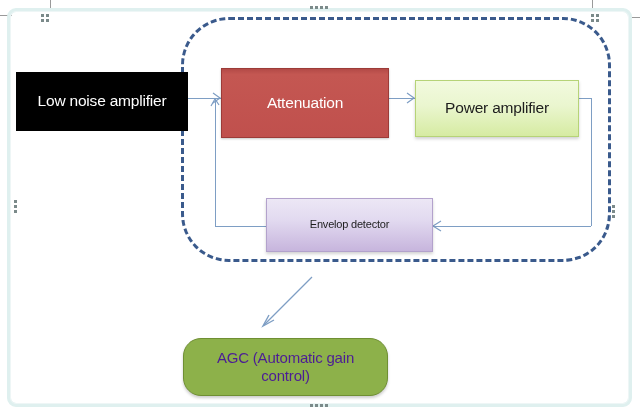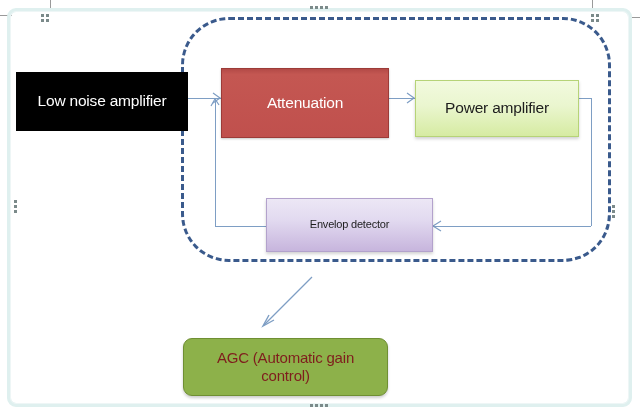--- a/index.html
+++ b/index.html
@@ -166,22 +166,22 @@
     box-shadow: 0 2px 3px rgba(0,0,0,0.18);
   }
 
   .block-agc {
     left: 183px;
     top: 338px;
     width: 205px;
     height: 58px;
     background: #8db14a;
     border: 1px solid #6f8f33;
-    border-radius: 9px;
-    color: #7f1d1d;
+    border-radius: 18px;
+    color: #4c1d95;
     font-size: 15px;
     padding: 0 14px;
     letter-spacing: -0.2px;
     box-shadow: 0 2px 3px rgba(0,0,0,0.2);
   }
 
   
   .conn {
     position: absolute;
     background: #7e9ec4;

